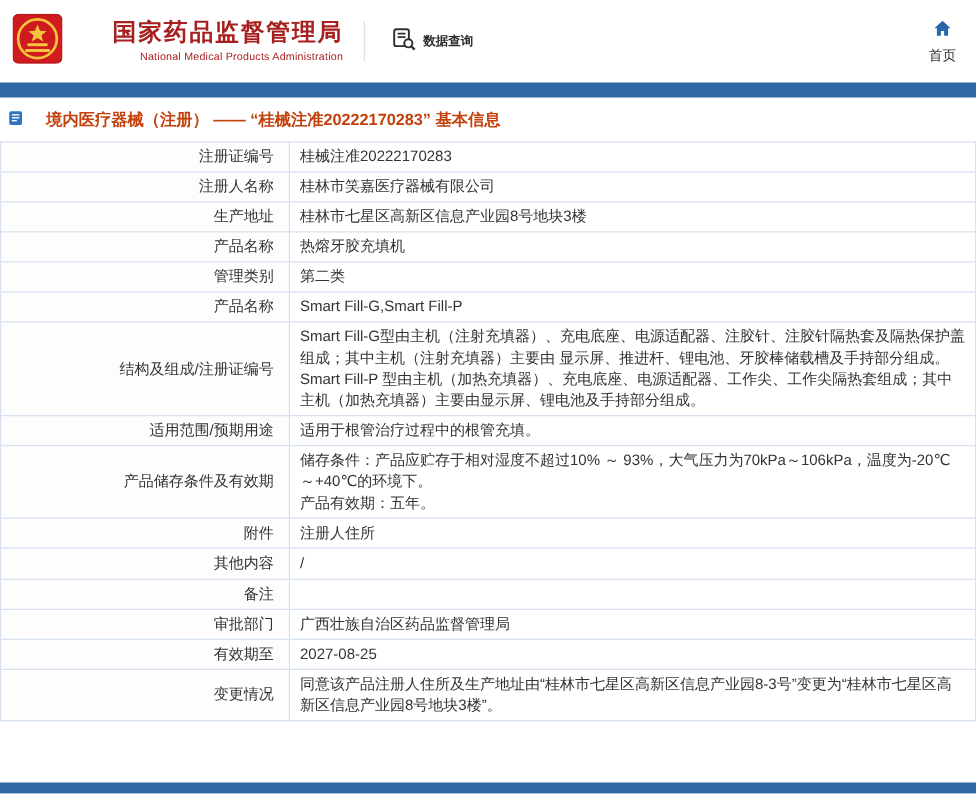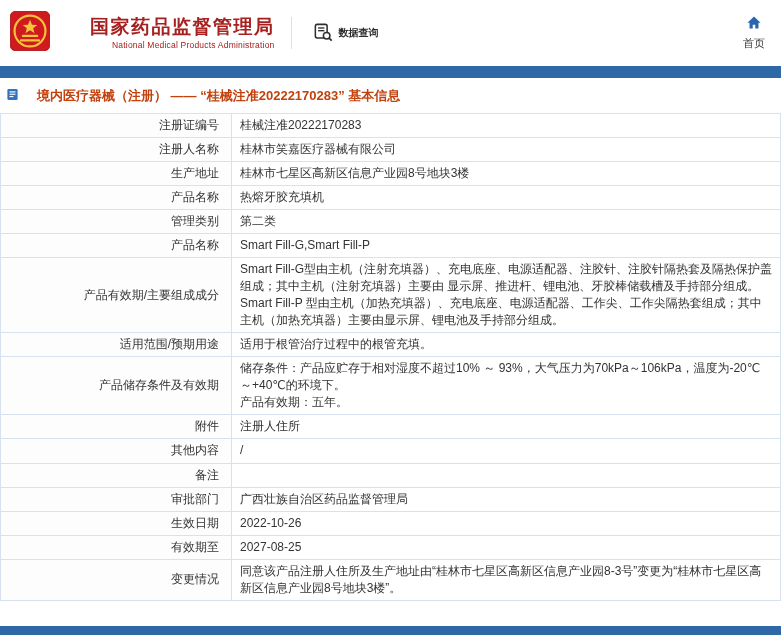--- a/index.html
+++ b/index.html
@@ -114,21 +114,21 @@
       </tr>
       <tr>
         <td class="lbl">管理类别</td>
         <td class="val">第二类</td>
       </tr>
       <tr>
         <td class="lbl">产品名称</td>
         <td class="val">Smart Fill-G,Smart Fill-P</td>
       </tr>
       <tr>
-        <td class="lbl">产品有效期/主要组成成分</td>
+        <td class="lbl">结构及组成/注册证编号</td>
         <td class="val">Smart Fill-G型由主机（注射充填器）、充电底座、电源适配器、注胶针、注胶针隔热套及隔热保护盖组成；其中主机（注射充填器）主要由 显示屏、推进杆、锂电池、牙胶棒储载槽及手持部分组成。
 Smart Fill-P 型由主机（加热充填器）、充电底座、电源适配器、工作尖、工作尖隔热套组成；其中主机（加热充填器）主要由显示屏、锂电池及手持部分组成。</td>
       </tr>
       <tr>
         <td class="lbl">适用范围/预期用途</td>
         <td class="val">适用于根管治疗过程中的根管充填。</td>
       </tr>
       <tr>
         <td class="lbl">产品储存条件及有效期</td>
         <td class="val">储存条件：产品应贮存于相对湿度不超过10% ～ 93%，大气压力为70kPa～106kPa，温度为-20℃～+40℃的环境下。
@@ -144,24 +144,20 @@
       </tr>
       <tr>
         <td class="lbl">备注</td>
         <td class="val"></td>
       </tr>
       <tr>
         <td class="lbl">审批部门</td>
         <td class="val">广西壮族自治区药品监督管理局</td>
       </tr>
       <tr>
-        <td class="lbl">生效日期</td>
-        <td class="val">2022-10-26</td>
-      </tr>
-      <tr>
         <td class="lbl">有效期至</td>
         <td class="val">2027-08-25</td>
       </tr>
       <tr>
         <td class="lbl">变更情况</td>
         <td class="val">同意该产品注册人住所及生产地址由“桂林市七星区高新区信息产业园8-3号”变更为“桂林市七星区高新区信息产业园8号地块3楼”。</td>
       </tr>
 
     </tbody>
   </table>

